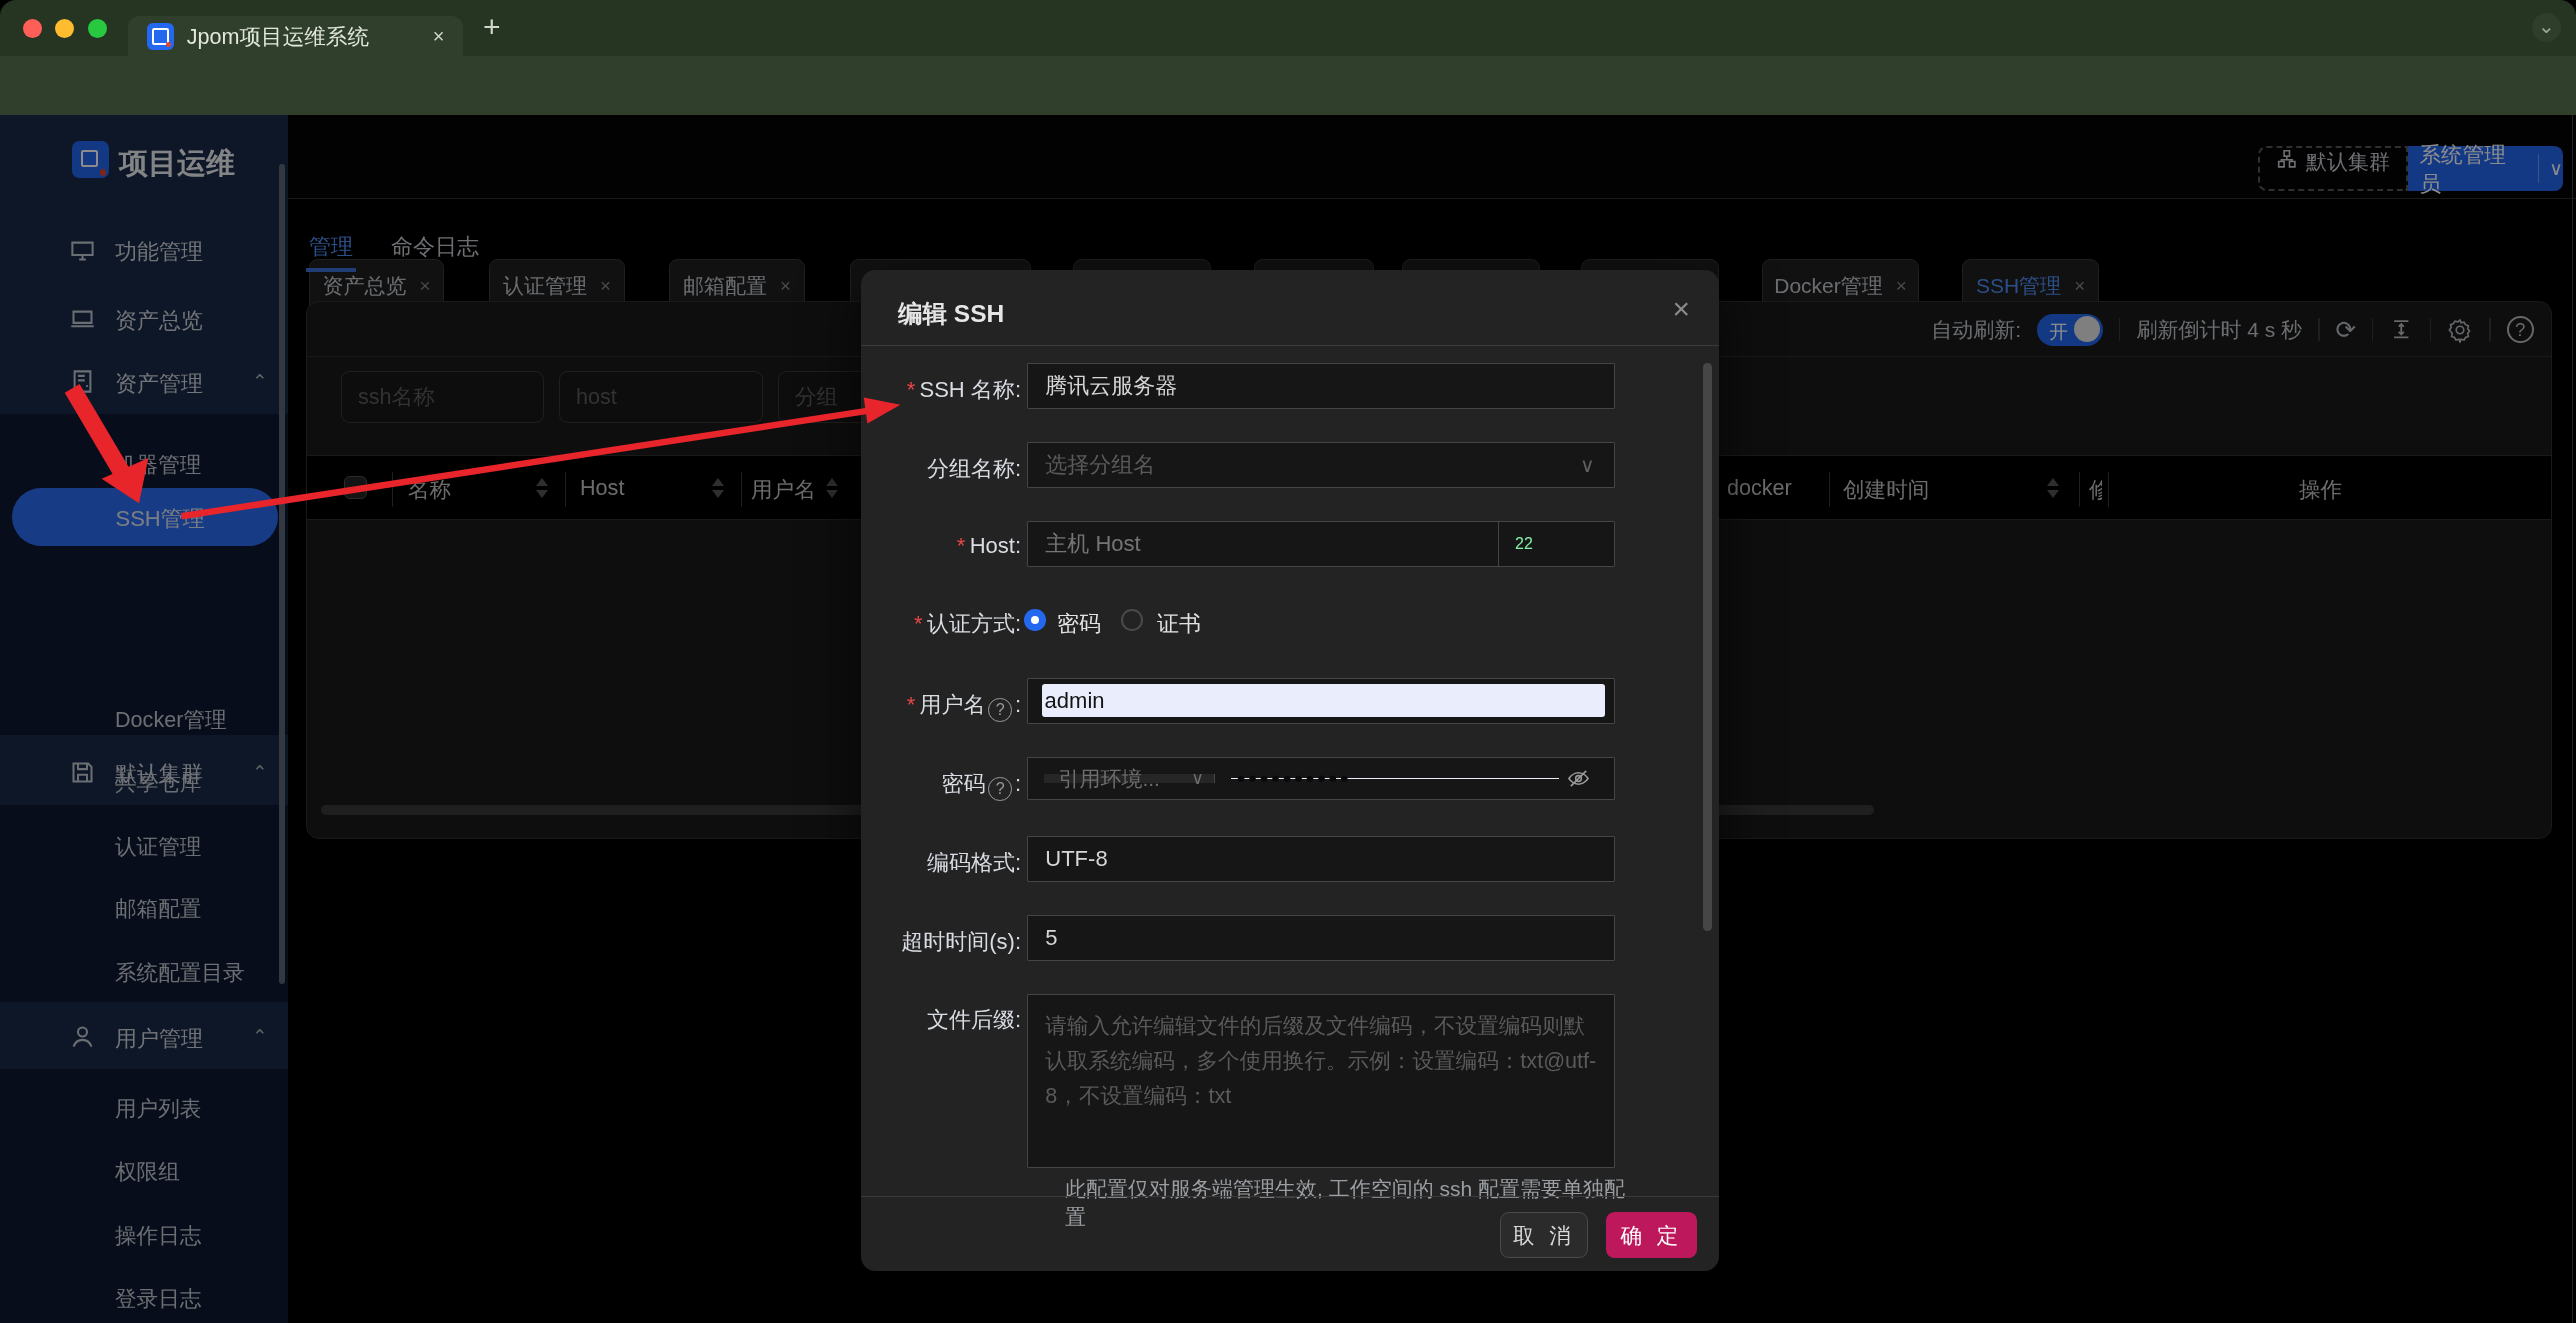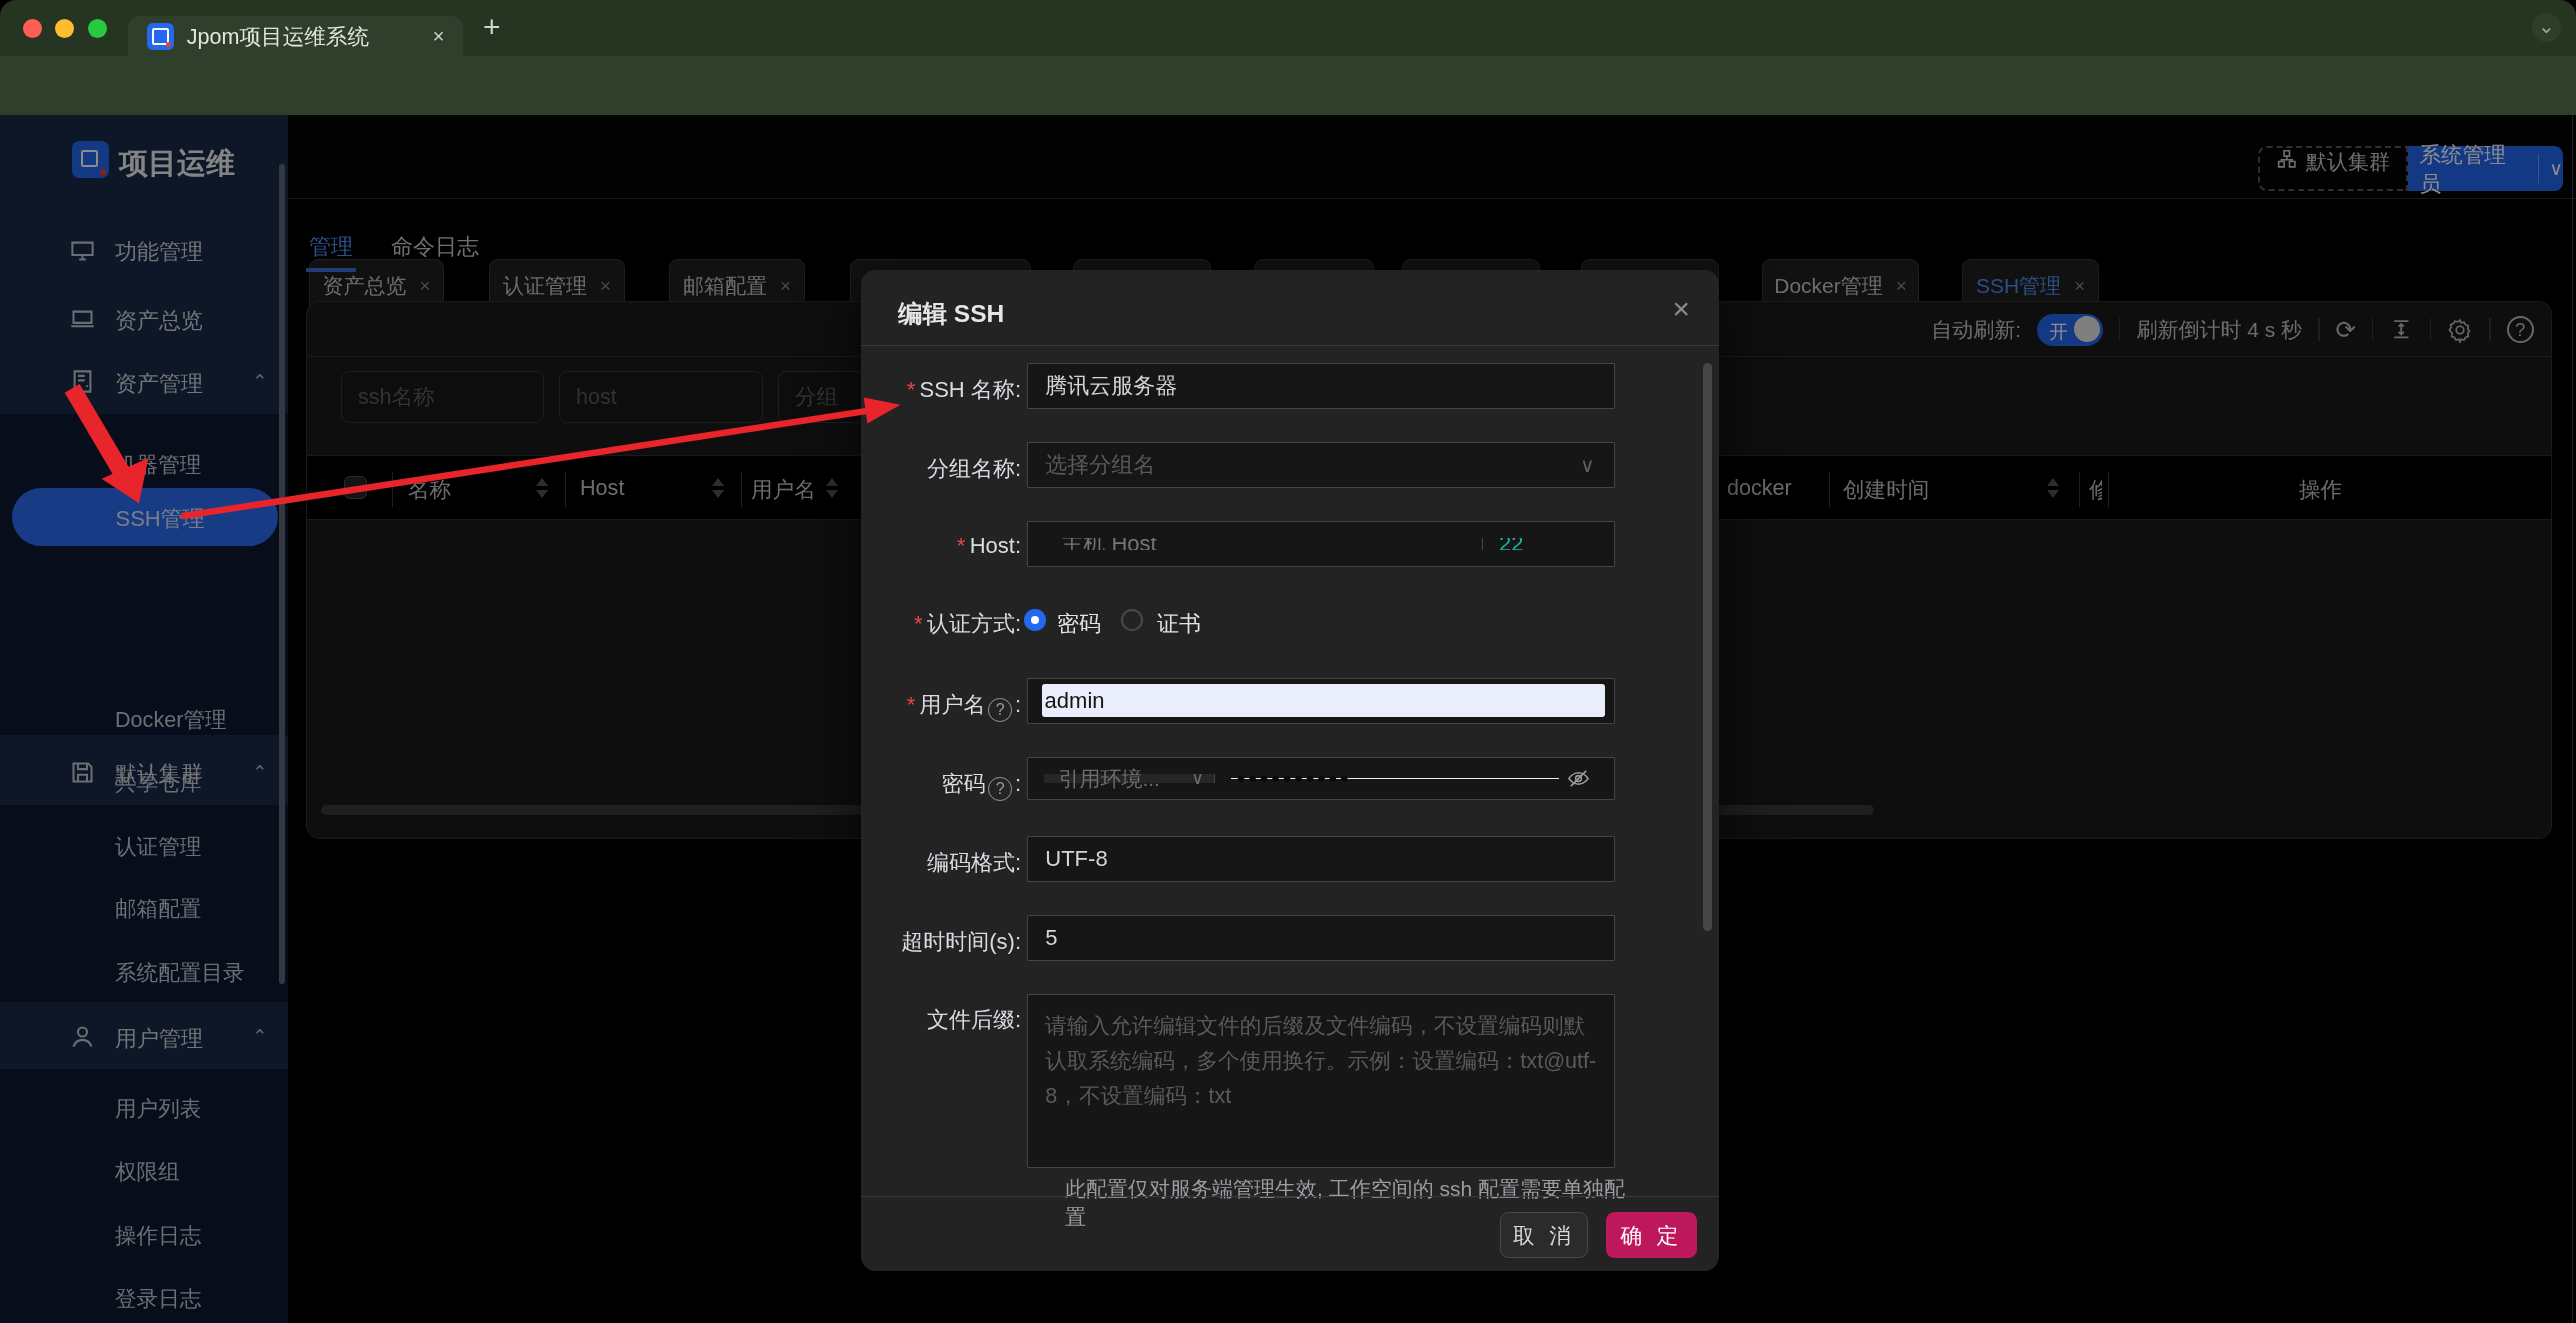--- a/index.html
+++ b/index.html
@@ -341,23 +341,23 @@
     <div class="abs" style="left:0;top:75px;width:100%;height:1.4px;background:#3b3b3b;"></div>
 
     <div class="mlabel" style="top:105px;"><span class="req">*</span><span>SSH 名称</span><span>:</span></div>
     <input class="minput" style="top: 93px;" value="腾讯云服务器">
 
     <div class="mlabel" style="top:184px;"><span>分组名称</span><span>:</span></div>
     <div class="minput" style="top:172px;line-height:43px;color:#5a5a5a;"><span>选择分组名</span></div>
     <span class="mchev" style="left:719px;top:183px;">∨</span>
 
     <div class="mlabel" style="top:263px;"><span class="req">*</span><span>Host</span><span>:</span></div>
-    <div class="minput" style="top:251px;padding:16px;display:flex;overflow:hidden;">
+    <div class="minput" style="top:251px;padding:0;display:flex;overflow:hidden;">
       <input style="flex: 1 1 0%; background: transparent; border: none; outline: none; color: rgb(214, 214, 214); font-size: 22px; padding: 0px 17.3px;" placeholder="主机 Host">
-      <input style="width: 83px; background: transparent; border-top: none; border-right: none; border-bottom: none; border-image: initial; border-left: 1.4px solid rgb(69, 69, 69); outline: none; color: #14b8a6; font-size: 22px; padding: 0px 16px;" value="22">
+      <input style="width: 83px; background: transparent; border-top: none; border-right: none; border-bottom: none; border-image: initial; border-left: 1.4px solid rgb(69, 69, 69); outline: none; color: #86efac; font-size: 16px; padding: 0px 16px;" value="22">
     </div>
 
     <div class="mlabel" style="top:339px;"><span class="req">*</span><span>认证方式</span><span>:</span></div>
     <div class="radio" style="left:163px;top:339px;background:#2468f0;">
       <div style="position:absolute;left:6.5px;top:6.5px;width:8.6px;height:8.6px;border-radius:50%;background:#fff;"></div>
     </div>
     <span class="rlabel" style="left:196px;top:339px;">密码</span>
     <div class="radio" style="left:260px;top:339px;border:2.2px solid #4a4a4a;"></div>
     <span class="rlabel" style="left:296px;top:339px;">证书</span>
 

